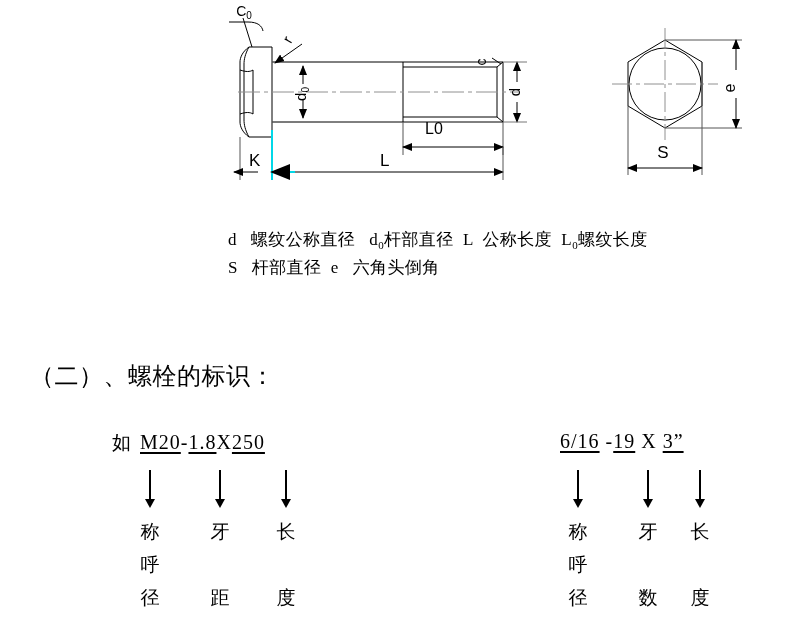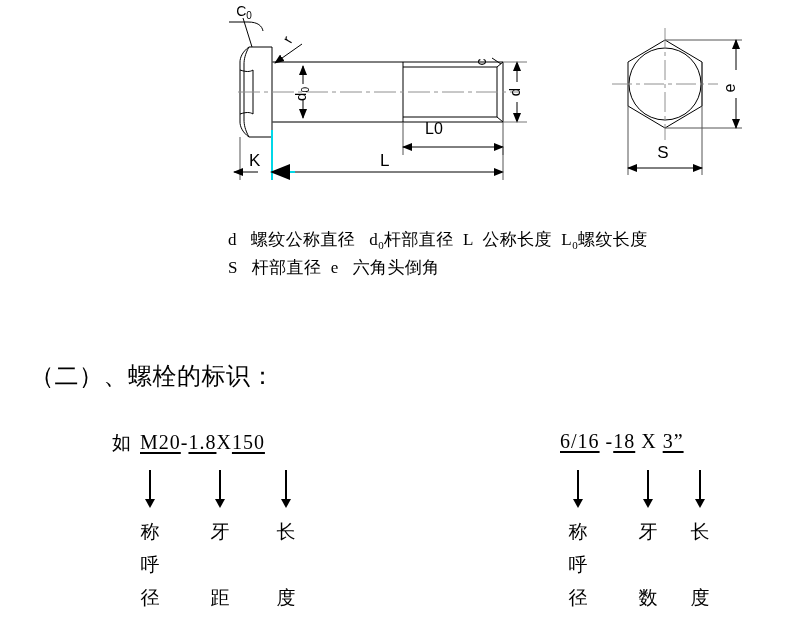--- a/index.html
+++ b/index.html
@@ -253,21 +253,21 @@
       &nbsp;&nbsp;<span>杆部直径</span>
       &nbsp;<span class="sym">e</span>
       &nbsp;&nbsp;<span>六角头倒角</span>
     </div>
   </div>
 
   <div class="section-heading">（二）、螺栓的标识：</div>
 
   <div class="mark-block" id="mark-left">
     <div class="mark-line">
-      <span class="prefix">如</span><span class="seg">M20</span><span class="plain">-</span><span class="seg">1.8</span><span class="plain">X</span><span class="seg">150</span>
+      <span class="prefix">如</span><span class="seg">M20</span><span class="plain">-</span><span class="seg">1.8</span><span class="plain">X</span><span class="seg">250</span>
     </div>
 
     <div class="arrows" style="top:40px;">
       <div class="arrow" style="left:37px;"></div>
       <div class="arrow" style="left:107px;"></div>
       <div class="arrow" style="left:173px;"></div>
     </div>
 
     <div class="label-col" style="left:23px; top:85px;">
       <div>称</div>
@@ -281,21 +281,21 @@
     </div>
     <div class="label-col" style="left:159px; top:85px;">
       <div>长</div>
       <div></div>
       <div>度</div>
     </div>
   </div>
 
   <div class="mark-block" id="mark-right">
     <div class="mark-line">
-      <span class="seg">6/16</span><span class="plain"> -</span><span class="seg">18</span><span class="plain"> X </span><span class="seg">3”</span>
+      <span class="seg">6/16</span><span class="plain"> -</span><span class="seg">19</span><span class="plain"> X </span><span class="seg">3”</span>
     </div>
 
     <div class="arrows" style="top:40px;">
       <div class="arrow" style="left:17px;"></div>
       <div class="arrow" style="left:87px;"></div>
       <div class="arrow" style="left:139px;"></div>
     </div>
 
     <div class="label-col" style="left:3px; top:85px;">
       <div>称</div>

